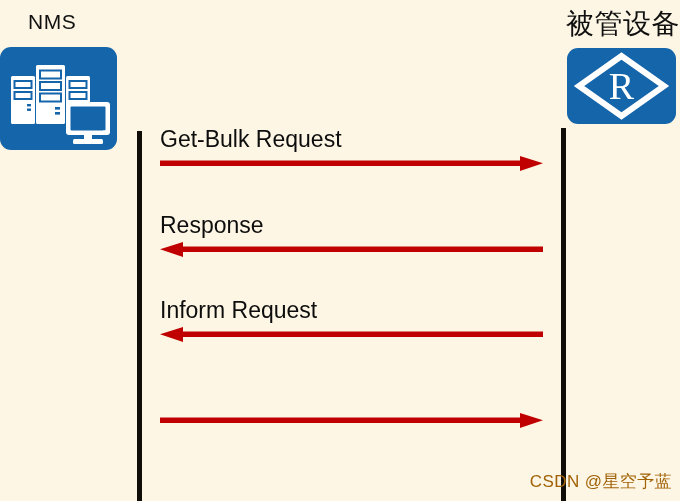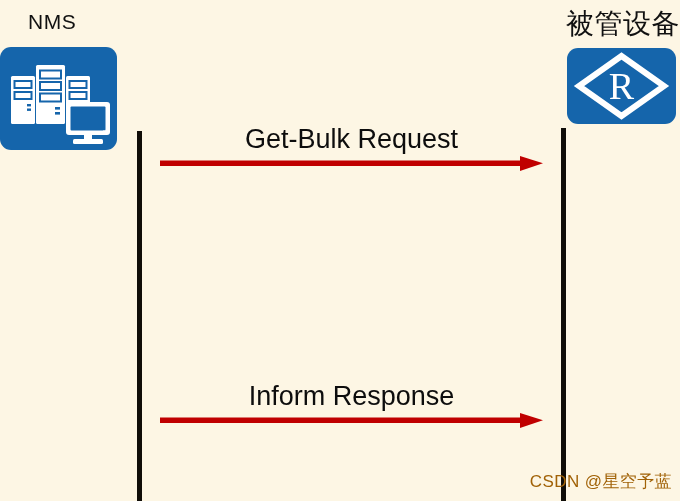--- a/index.html
+++ b/index.html
@@ -65,22 +65,22 @@
     position: absolute;
     left: 160px;
     width: 383px;
     height: 46px;
   }
   .msg-label {
     position: absolute;
     left: 0;
     top: 0;
     width: 100%;
-    text-align: center;
-    font-size: 27px;
+    text-align: left;
+    font-size: 23px;
     color: #0d0d0d;
     line-height: 26px;
     white-space: nowrap;
   }
   .msg-arrow {
     position: absolute;
     left: 0;
     top: 29px;
     width: 100%;
     height: 17px;
@@ -154,24 +154,41 @@
   <div class="message" id="msg-0">
     <div class="msg-label">Get-Bulk Request</div>
     <div class="msg-arrow">
       <svg viewBox="0 0 383 17" preserveAspectRatio="none" xmlns="http://www.w3.org/2000/svg">
         <rect x="0" y="5.5" width="367" height="5.5" fill="#c00000"></rect>
         <polygon points="360,1 383,8.3 360,16" fill="#c00000"></polygon>
       </svg>
     </div>
   </div>
 
+  <div class="message" id="msg-1">
+    <div class="msg-label">Response</div>
+    <div class="msg-arrow">
+      <svg viewBox="0 0 383 17" preserveAspectRatio="none" xmlns="http://www.w3.org/2000/svg">
+        <rect x="16" y="5.5" width="367" height="5.5" fill="#c00000"></rect>
+        <polygon points="23,1 0,8.3 23,16" fill="#c00000"></polygon>
+      </svg>
+    </div>
+  </div>
 
+  <div class="message" id="msg-2">
+    <div class="msg-label">Inform Request</div>
+    <div class="msg-arrow">
+      <svg viewBox="0 0 383 17" preserveAspectRatio="none" xmlns="http://www.w3.org/2000/svg">
+        <rect x="16" y="5.5" width="367" height="5.5" fill="#c00000"></rect>
+        <polygon points="23,1 0,8.3 23,16" fill="#c00000"></polygon>
+      </svg>
+    </div>
+  </div>
 
   <div class="message" id="msg-3">
-    <div class="msg-label">Inform Response</div>
     <div class="msg-arrow">
       <svg viewBox="0 0 383 17" preserveAspectRatio="none" xmlns="http://www.w3.org/2000/svg">
         <rect x="0" y="5.5" width="367" height="5.5" fill="#c00000"></rect>
         <polygon points="360,1 383,8.3 360,16" fill="#c00000"></polygon>
       </svg>
     </div>
   </div>
 
   <div id="watermark">CSDN @星空予蓝</div>
 

